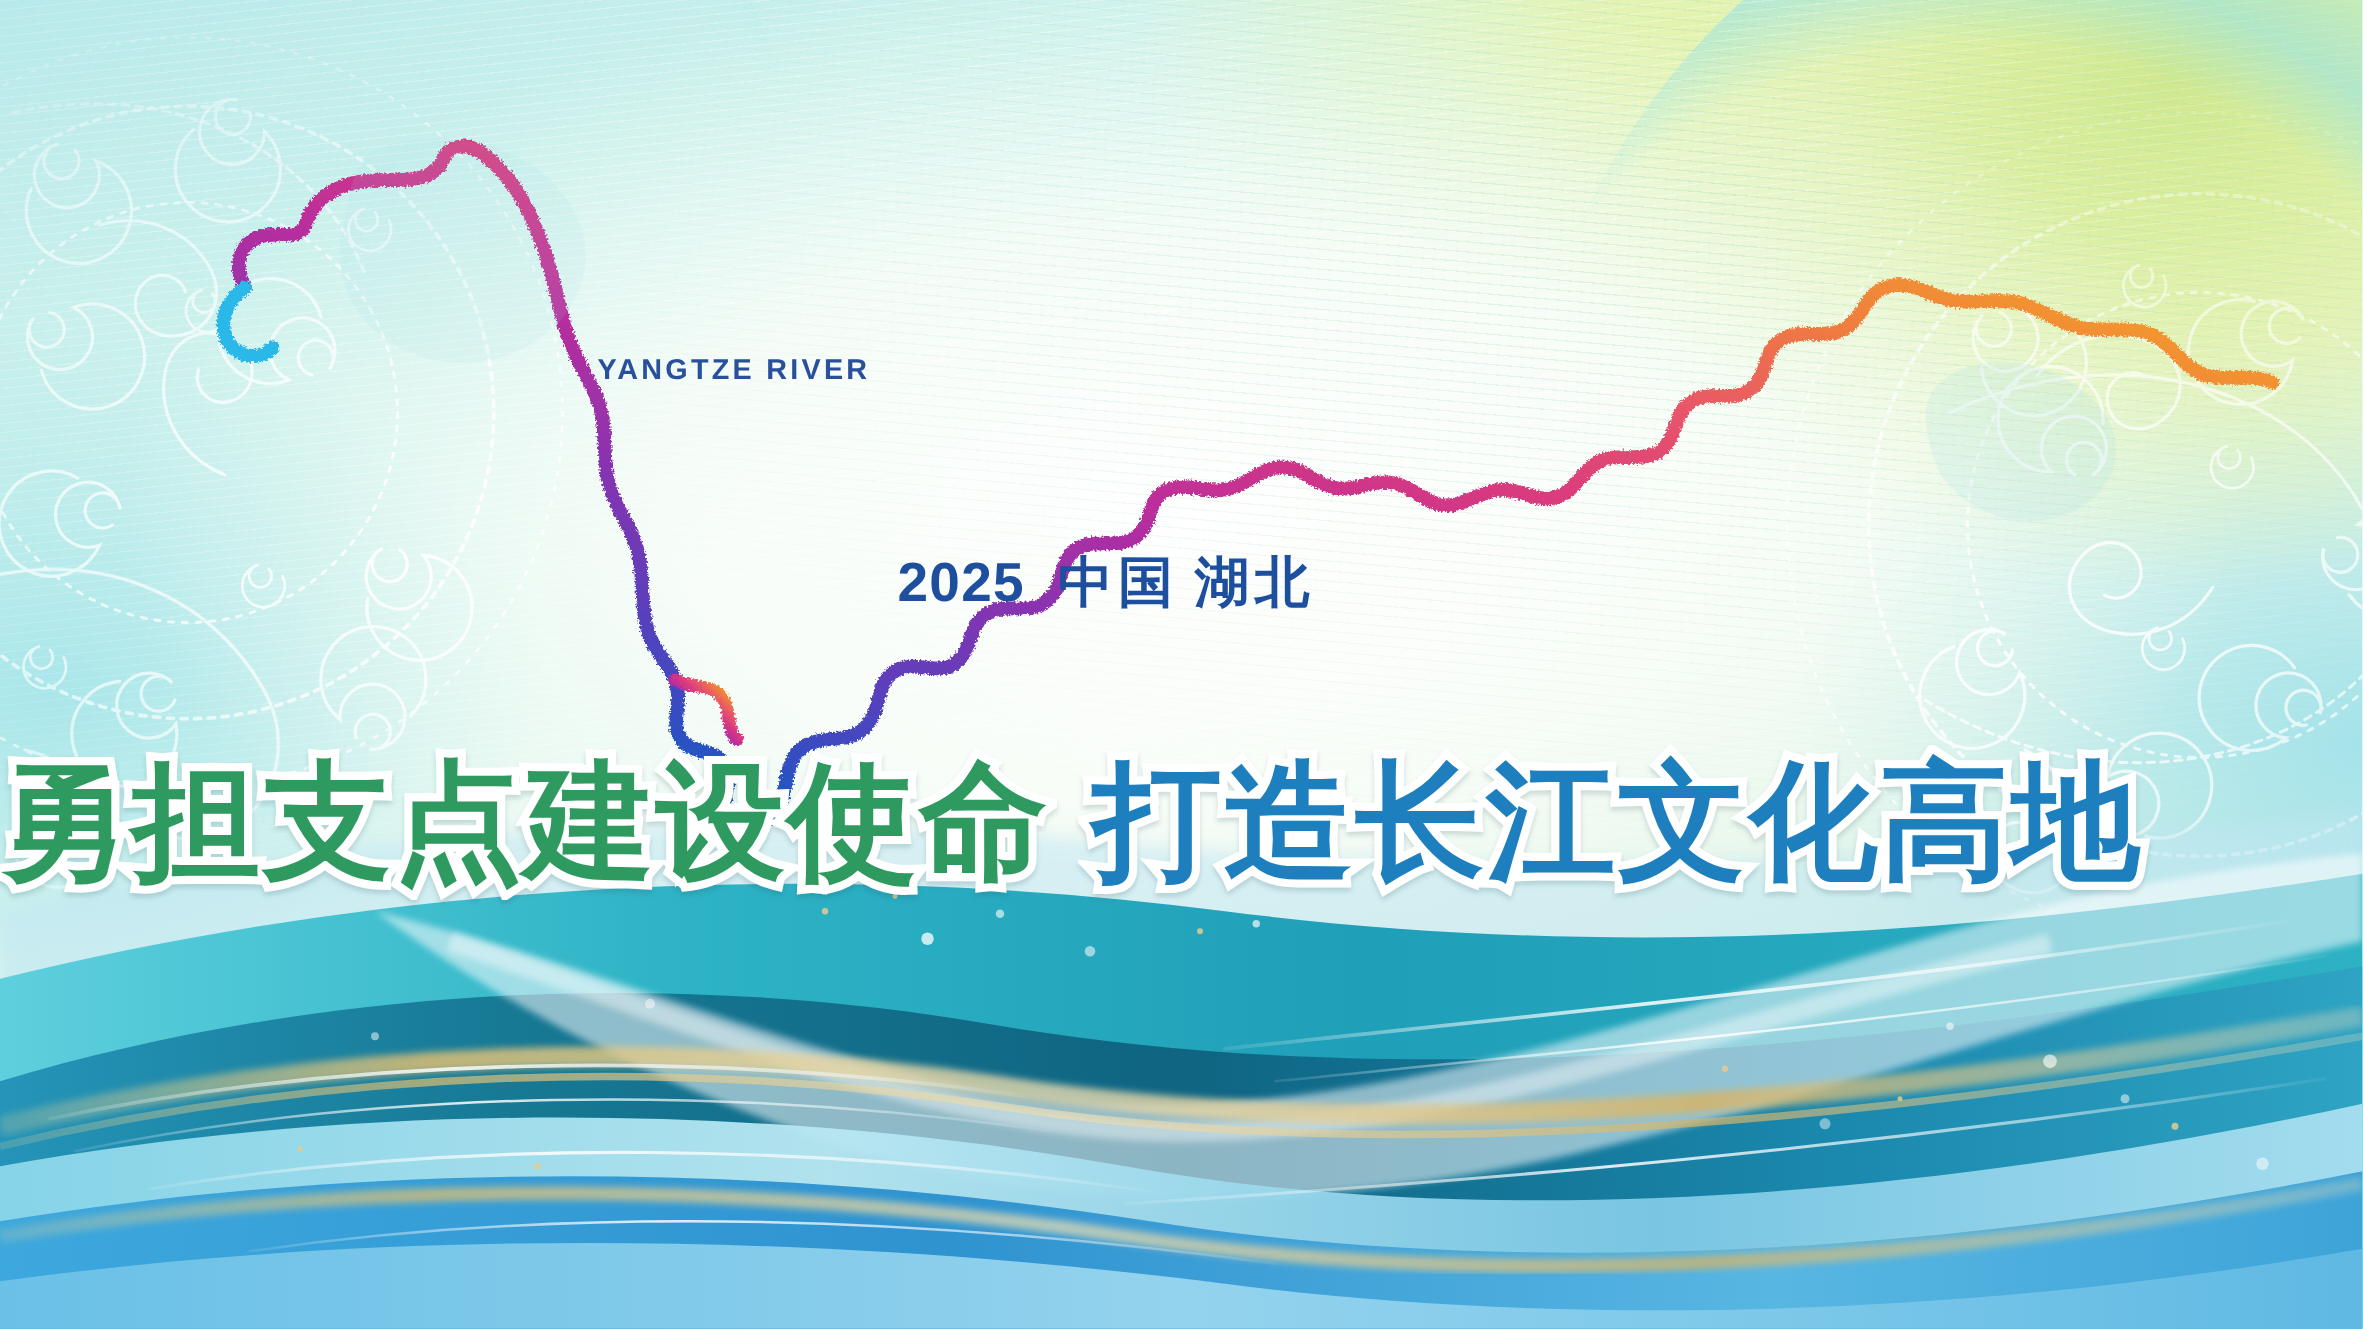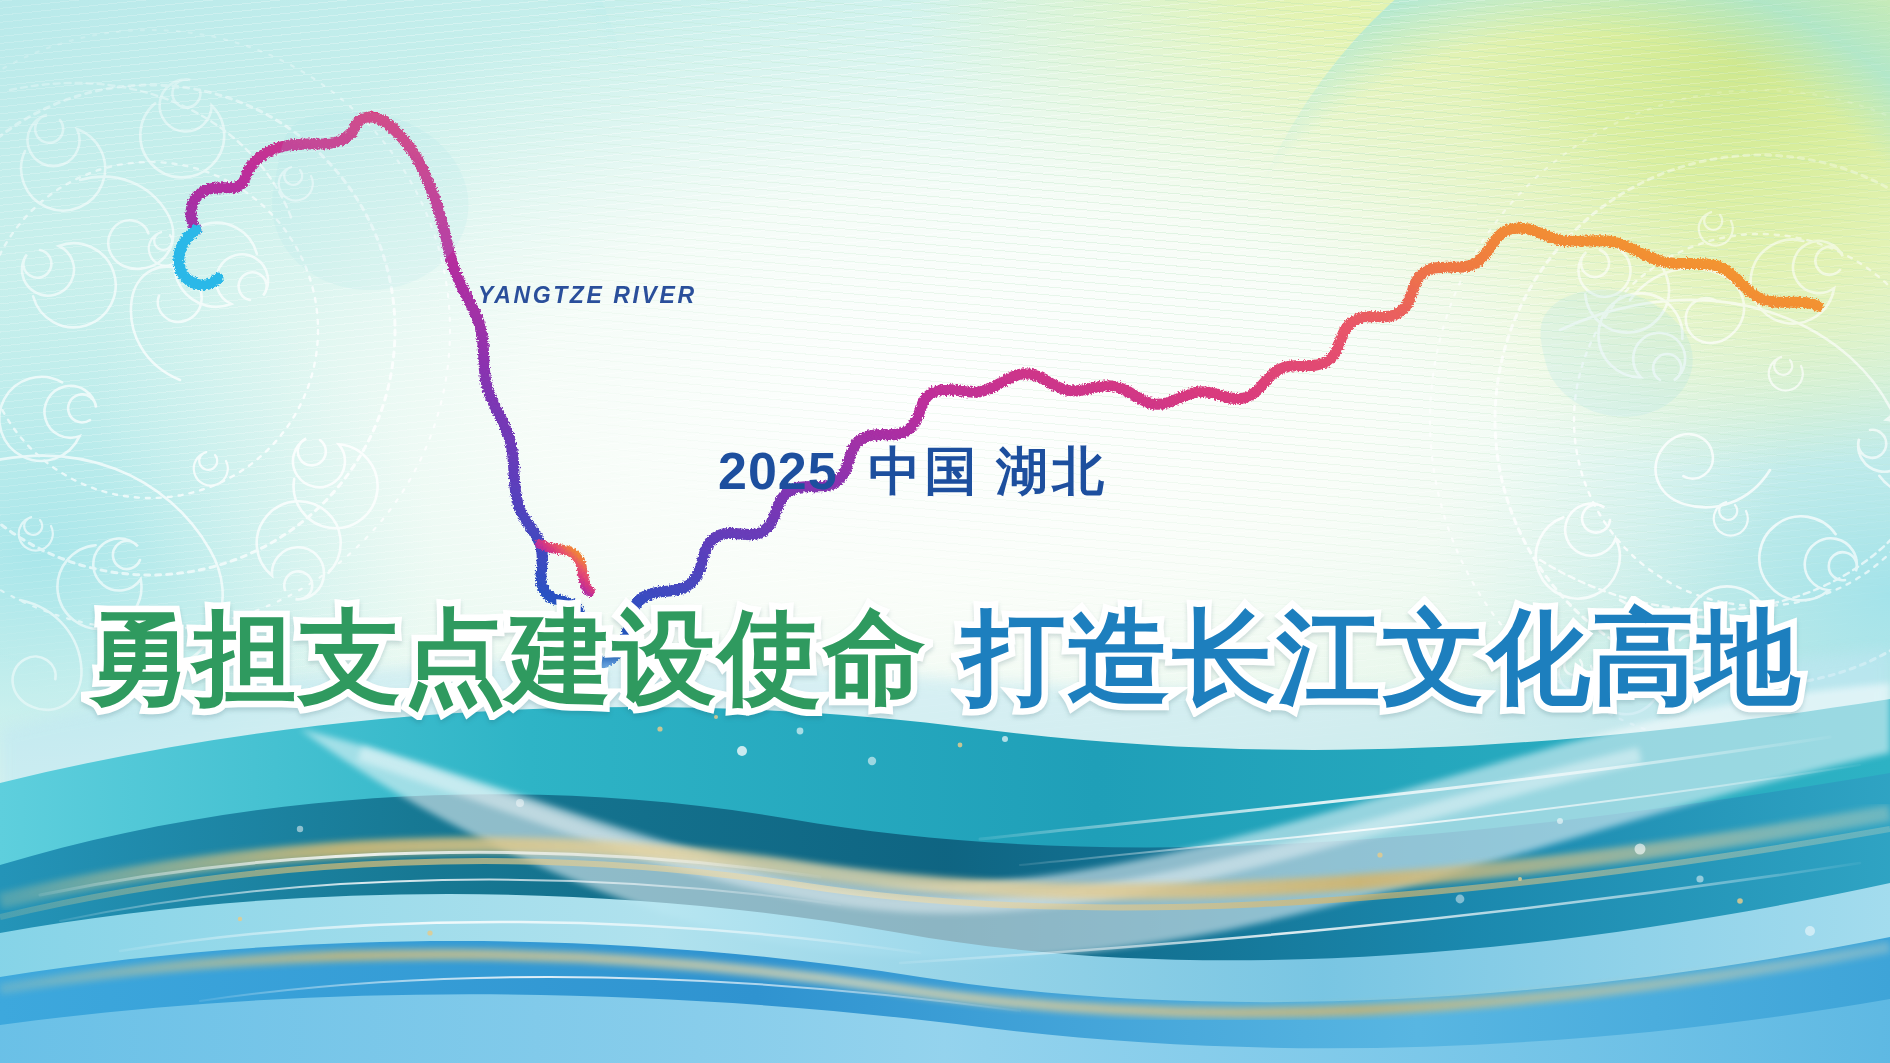--- a/index.html
+++ b/index.html
@@ -91,41 +91,40 @@
   .c7{transform:translate(2px,-2px) rotate(-5deg) skewX(-6deg) scale(1.0,1.1);}
 
   
   .subtitle{
     position:absolute;left:478px;top:278px;
     color:#2a4f9b;
     font-weight:700;
     font-size:23px;
     letter-spacing:2.6px;
     line-height:35px;
-    font-style:italic;
   }
 
   
   .yearline{
     position:absolute;left:718px;top:437px;
     color:#1d4f9e;
     font-weight:700;
-    font-size:52px;
+    font-size:44px;
     letter-spacing:1px;
     white-space:nowrap;
   }
   .yearline .cn{letter-spacing:4px;}
 
   
   #waves{position:absolute;left:0;bottom:0;width:1890px;height:430px;}
 
   
   .slogan{
     position:absolute;left:0;top:590px;width:1890px;
-    text-align:center;
+    text-align:left;
     font-family:"DejaVu Sans","Liberation Sans",sans-serif;
     font-weight:700;
     font-size:103px;
     letter-spacing:2px;
     white-space:nowrap;
   }
   .slogan span{
     display:inline-block;
     -webkit-text-stroke:13px #ffffff;
     paint-order:stroke fill;

